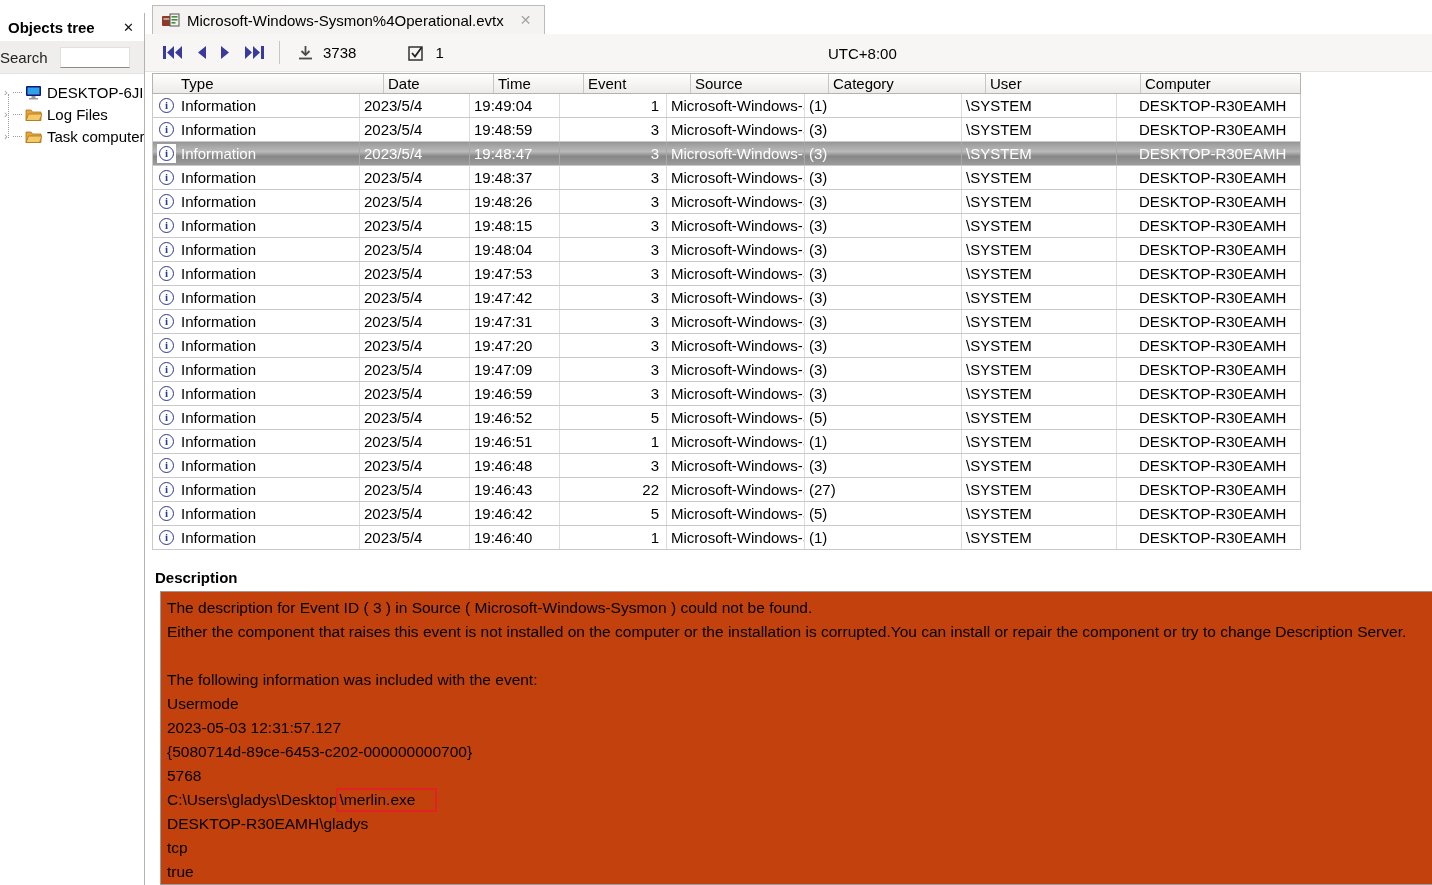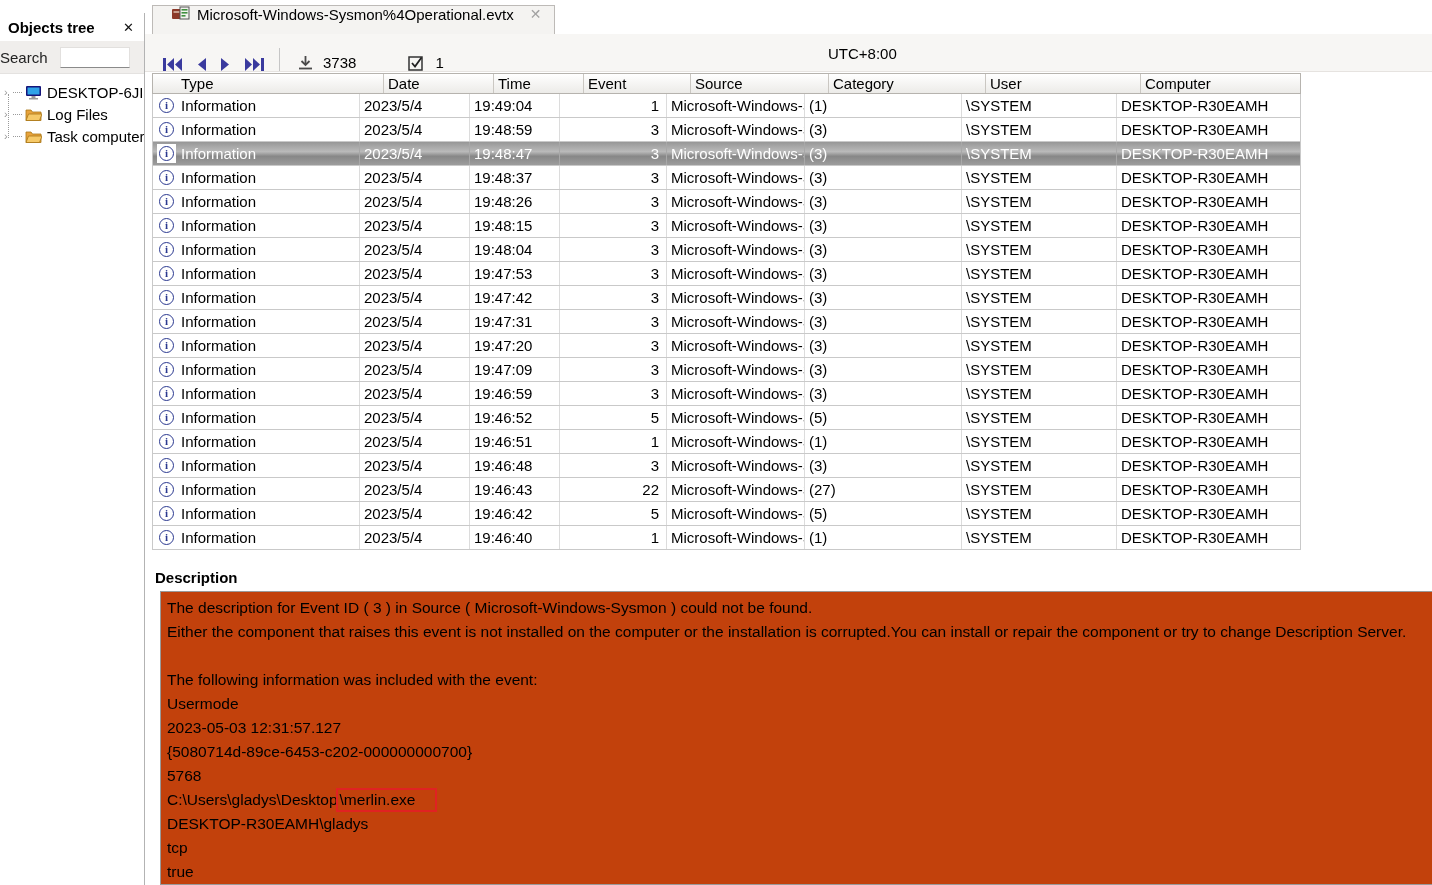--- a/index.html
+++ b/index.html
@@ -24,49 +24,49 @@
     border-left:1px dotted #9a9a9a; }
   .tree-item { display:flex; align-items:center; height:22px; font-size:15px;
     white-space:nowrap; overflow:hidden; cursor:default; }
   .chev { color:#9a9a9a; font-size:11px; width:9px; margin-left:4px; flex:none; }
   .dotline { width:9px; border-top:1px dotted #9a9a9a; height:0; margin-right:3px; flex:none; }
   .tree-ico { margin-right:5px; flex:none; display:flex; }
 
   
   #tab { position:absolute; left:152px; top:5px; height:29px;
     background:#f4f3f1; border:1px solid #bdbab7; border-bottom:none;
-    display:flex; padding:0 12px 0 19px; font-size:15px; }
+    display:flex; align-items:center; padding:0 12px 0 9px; font-size:15px; }
   #tab .tab-ico { margin-right:7px; display:flex; }
   #tab .tab-close { margin-left:16px; color:#a2a2a2; font-size:14px; }
 
   
   #toolbar { position:absolute; left:145px; top:34px; width:1287px; height:38px;
     background:#f7f6f4; border-bottom:1px solid #e6e3e0;
-    display:flex; align-items:flex-end; }
+    display:flex; align-items:center; }
   .nav-group { display:flex; align-items:center; gap:15px; margin-left:18px; }
   .tbtn { display:flex; align-items:center; cursor:default; }
   .tsep { width:1px; height:23px; background:#c6c6c6; margin-left:15px; }
   .count-group { display:flex; align-items:center; margin-left:17px; gap:9px; font-size:15px; }
   .check-group { display:flex; align-items:center; margin-left:52px; gap:10px; font-size:15px; }
   .utc { position:absolute; left:683px; top:0; height:38px; display:flex;
     align-items:center; font-size:15px; }
 
   
   #grid { position:absolute; left:152px; top:73px; width:1149px; }
   .hdr { display:flex; height:21px; background:linear-gradient(#ffffff,#ecebe8);
     border:1px solid #b6b3ae;padding-left:24px; }
   .hcell { display:flex; align-items:center; padding-left:4px; font-size:15px;
     border-right:1px solid #cac7c2; overflow:hidden; white-space:nowrap; }
   .hcell:last-child { border-right:none; }
   .trow { display:flex; height:24px; background:#fff; align-items:stretch;
     border-left:1px solid #c9c9c9; border-right:1px solid #c9c9c9;
     border-bottom:1px solid #c9c9c9; font-size:15px; }
   .tcell { display:flex; align-items:center; padding-left:4px;
     border-right:1px solid #dcdcdc; overflow:hidden; white-space:nowrap; }
-  .tcell:last-child { border-right:none; }
+  .tcell:last-child { border-right:none;margin-left:18px; }
   .tcell.num { justify-content:flex-end; padding-right:7px; padding-left:0; }
   .c0{width:207px;flex:none;} .c1{width:110px;flex:none;} .c2{width:90px;flex:none;}
   .c3{width:107px;flex:none;} .c4{width:138px;flex:none;} .c5{width:157px;flex:none;}
   .c6{width:155px;flex:none;} .c7{flex:1;}
   .trow.selected { color:#fff;
     background:linear-gradient(180deg,#979797 0%,#bababa 42%,#878787 62%,#9d9d9d 100%); }
   .trow.selected .tcell { border-right-color:#a8a8a8; }
   .icon-chip { width:19px; height:19px; background:#fff; display:flex;
     align-items:center; justify-content:center; margin-right:5px; flex:none; }
   .info-icon { width:15px; height:15px; border-radius:50%; border:1px solid #2b3990;

